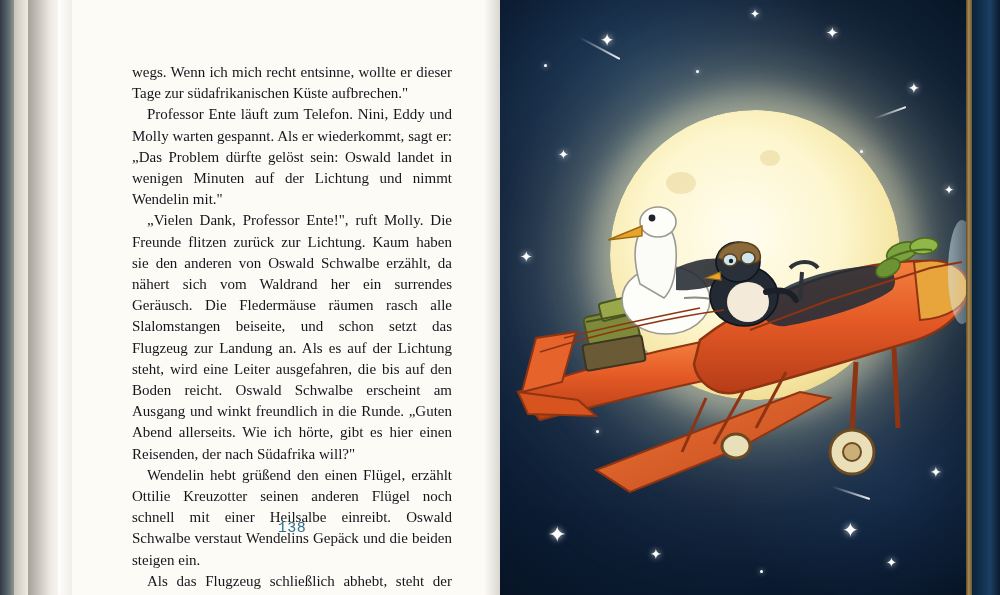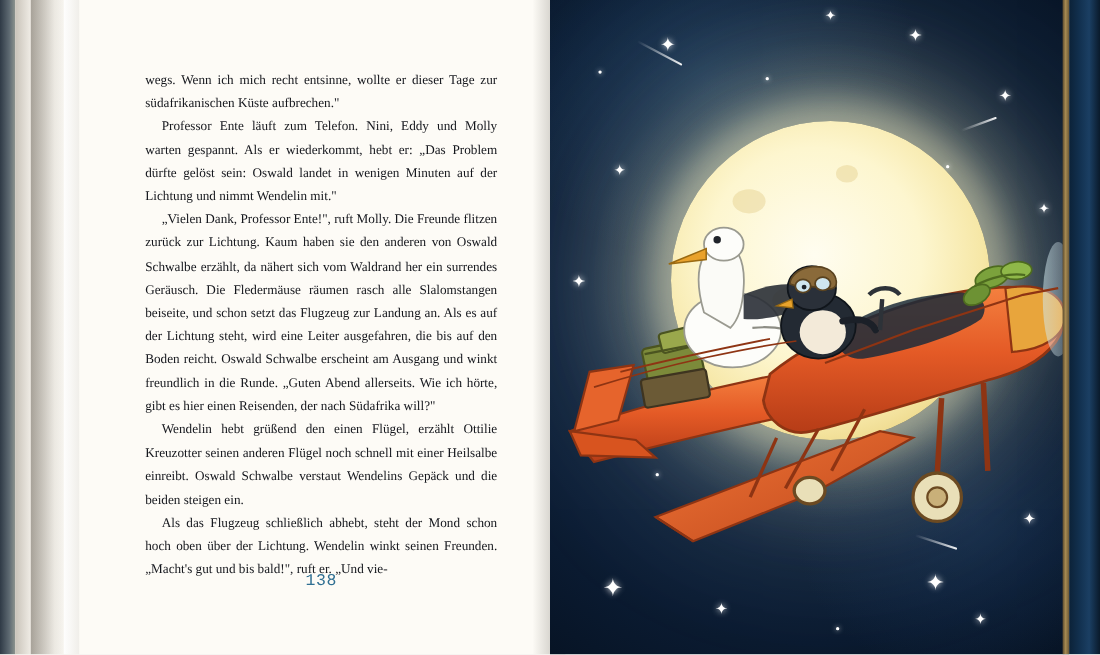--- a/index.html
+++ b/index.html
@@ -64,21 +64,21 @@
   }
 
   .text-column {
     position: absolute;
     left: 118px;
     top: 62px;
     width: 320px;
   }
   .text-column p {
     margin: 0;
-    font-size: 12px;
+    font-size: 15px;
     line-height: 21.2px;
     color: #14161c;
     text-align: justify;
     text-justify: inter-word;
     hyphens: manual;
   }
   .text-column p.indent {
     text-indent: 15px;
   }
   .folio {
@@ -167,21 +167,21 @@
 <div id="page">
 
   <div class="edge-left"></div>
 
   <div class="page-left">
     <div class="gutter-shadow"></div>
     <div class="page-curl"></div>
 
     <div class="text-column">
       <p>wegs. Wenn ich mich recht entsinne, wollte er dieser Tage zur südafrikanischen Küste aufbrechen."</p>
-      <p class="indent">Professor Ente läuft zum Telefon. Nini, Eddy und Molly warten gespannt. Als er wiederkommt, hebt er: „Das Problem dürfte gelöst sein: Oswald landet in wenigen Minuten auf der Lichtung und nimmt Wendelin mit."</p>
+      <p class="indent">Professor Ente läuft zum Telefon. Nini, Eddy und Molly warten gespannt. Als er wiederkommt, sagt er: „Das Problem dürfte gelöst sein: Oswald landet in wenigen Minuten auf der Lichtung und nimmt Wendelin mit."</p>
       <p class="indent">„Vielen Dank, Professor Ente!", ruft Molly. Die Freunde flitzen zurück zur Lichtung. Kaum haben sie den anderen von Oswald Schwalbe erzählt, da nähert sich vom Waldrand her ein surrendes Geräusch. Die Fledermäuse räumen rasch alle Slalomstangen beiseite, und schon setzt das Flugzeug zur Landung an. Als es auf der Lichtung steht, wird eine Leiter ausgefahren, die bis auf den Boden reicht. Oswald Schwalbe erscheint am Ausgang und winkt freundlich in die Runde. „Guten Abend allerseits. Wie ich hörte, gibt es hier einen Reisenden, der nach Südafrika will?"</p>
       <p class="indent">Wendelin hebt grüßend den einen Flügel, erzählt Ottilie Kreuzotter seinen anderen Flügel noch schnell mit einer Heilsalbe einreibt. Oswald Schwalbe verstaut Wendelins Gepäck und die beiden steigen ein.</p>
       <p class="indent">Als das Flugzeug schließlich abhebt, steht der Mond schon hoch oben über der Lichtung. Wendelin winkt seinen Freunden. „Macht's gut und bis bald!", ruft er. „Und vie-</p>
     </div>
 
     <div class="folio">138</div>
 
     <div class="gutter-right-of-text"></div>
   </div>
 

